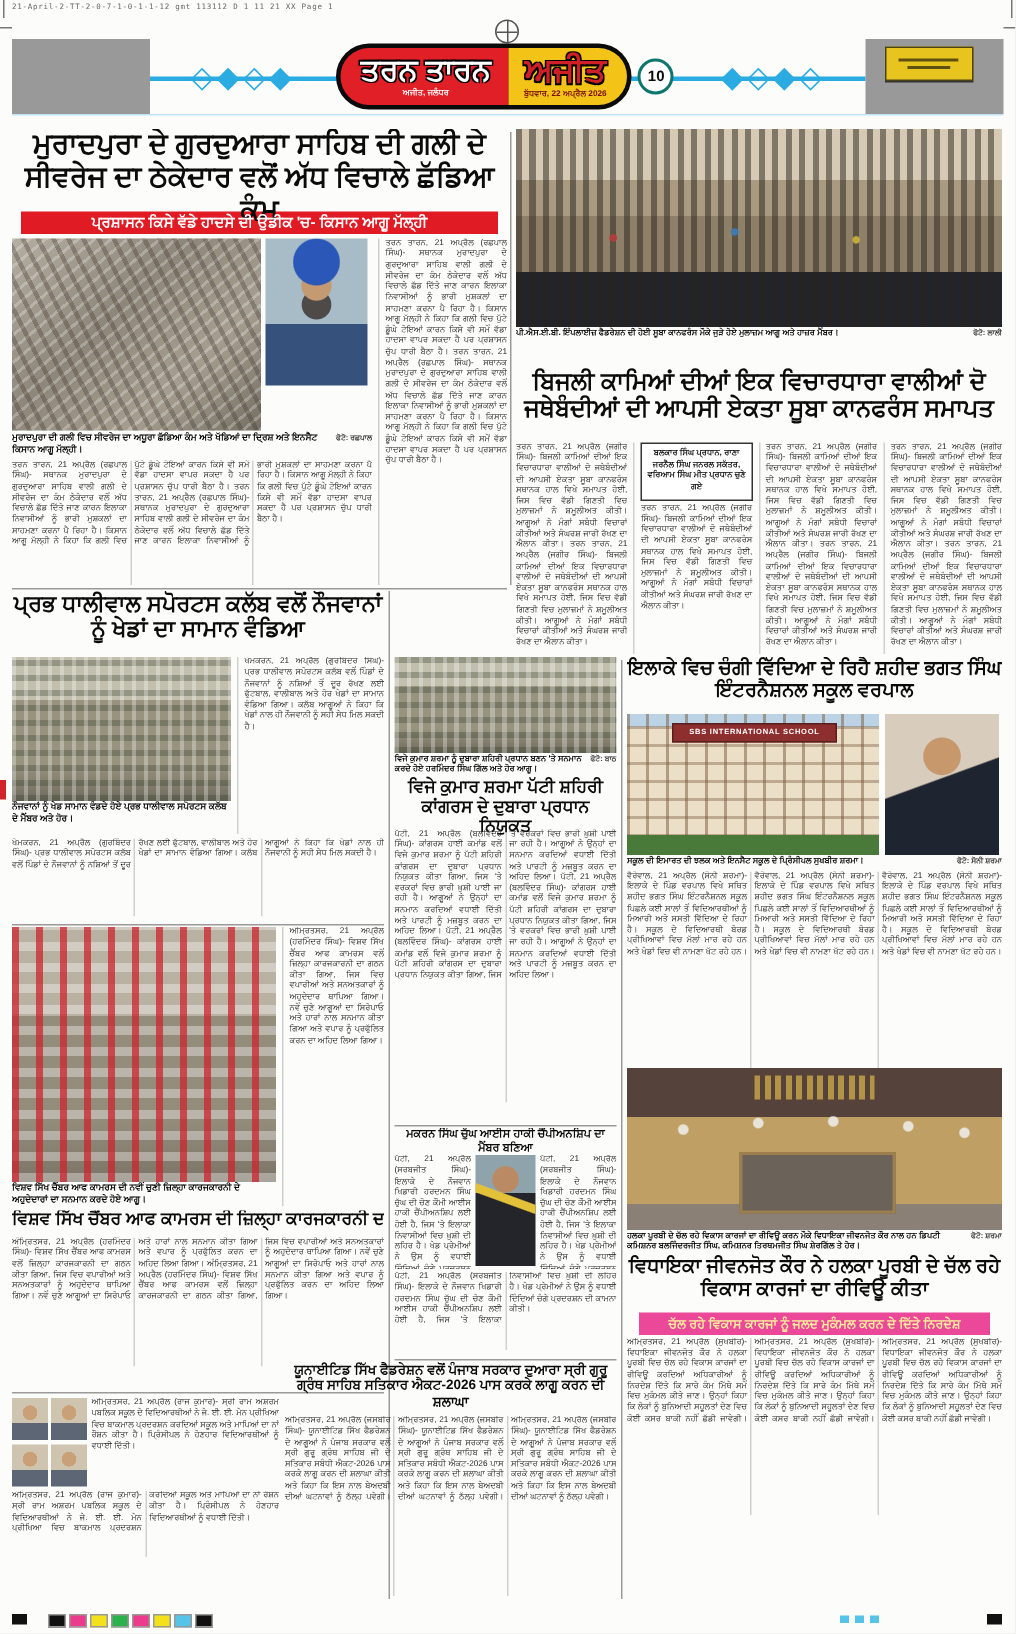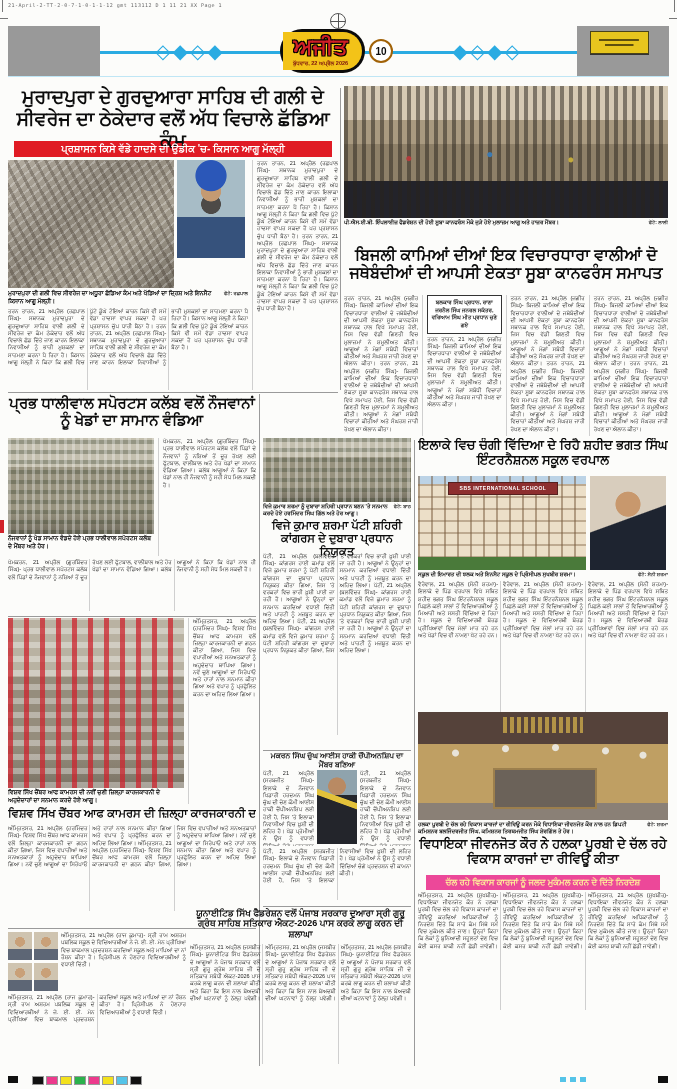--- a/index.html
+++ b/index.html
@@ -23,21 +23,21 @@
               background-size:70% 2px,50% 2px;background-position:50% 35%,50% 65%;background-repeat:no-repeat;}
   .diamonds{flex:1;display:flex;align-items:center;justify-content:center;color:#2aabe2;
             font-size:20px;letter-spacing:2px;z-index:1;overflow:hidden;}
   .capsule{display:flex;background:#0b0b0b;border-radius:26px;padding:3px;z-index:2;align-self:center;height:44px;box-sizing:border-box;}
   .cap-red{background:#e01f26;border-radius:22px 0 0 22px;display:flex;flex-direction:column;align-items:center;justify-content:center;padding:1px 12px 1px 14px;}
   .cap-yellow{background:#f3c318;border-radius:0 22px 22px 0;display:flex;flex-direction:column;align-items:center;justify-content:center;padding:1px 14px 1px 10px;}
   .cap-title{font-weight:bold;font-size:20px;line-height:1;color:#fff;text-shadow:1px 1px 0 #000,-1px -1px 0 #000,1px -1px 0 #000,-1px 1px 0 #000;white-space:nowrap;}
   .cap-title.ajit{color:#d01f26;font-size:22px;}
   .cap-sub{font-size:5.5px;font-weight:bold;color:#fff;margin-top:2px;white-space:nowrap;}
   .cap-sub.date{color:#7a1010;}
-  .page-circle{width:20px;height:20px;border-radius:50%;background:#fff;border:2px solid #a16207;color:#0b0b0b;
+  .page-circle{width:20px;height:20px;border-radius:50%;background:#fff;border:2px solid #0f766e;color:#0b0b0b;
                font-weight:bold;font-size:10px;display:flex;align-items:center;justify-content:center;z-index:2;align-self:center;margin:0 4px;}
   
   .article{box-sizing:border-box;overflow:hidden;}
   .headline{font-weight:bold;text-align:center;color:#0b0b0b;line-height:1.15;letter-spacing:0;}
   .kicker{color:#fff;font-weight:bold;text-align:center;background:#e01b24;padding:2px 4px;}
   .kicker.green{background:#ec4899;color:#ffef9a;}
   .body-text{font-size:5.5px;line-height:1.32;text-align:justify;color:#1c1c1c;word-break:break-word;overflow:hidden;}
   .cols-2{column-count:2;column-gap:5px;column-rule:1px solid #cfcfcf;}
   .cols-3{column-count:3;column-gap:5px;column-rule:1px solid #cfcfcf;}
   .caption{font-size:6px;font-weight:bold;line-height:1.25;color:#000;}
@@ -113,20 +113,24 @@
   <div class="abs cropline" style="right:0;top:18px;width:8px;height:1px;"></div>
   <div class="abs cropline" style="left:2px;top:0;width:1px;height:12px;"></div>
   <div class="abs cropline" style="right:2px;top:0;width:1px;height:12px;"></div>
   <div class="abs" style="left:0;top:520px;width:4px;height:13px;background:#d22а;background:#d2222a;"></div>
 
   <div class="abs masthead" style="left:8px;top:26px;width:661px;height:50px;border-bottom:1px solid #bfe6f5;">
     <div class="mast-line"></div>
     <div class="mast-photo photo ph-gurdwara"></div>
     <div class="diamonds">◇◆◇◆</div>
     <div class="capsule">
+      <div class="cap-red">
+        <div class="cap-title">ਤਰਨ ਤਾਰਨ</div>
+        <div class="cap-sub">ਅਜੀਤ, ਜਲੰਧਰ</div>
+      </div>
       <div class="cap-yellow">
         <div class="cap-title ajit">ਅਜੀਤ</div>
         <div class="cap-sub date">ਬੁੱਧਵਾਰ, 22 ਅਪ੍ਰੈਲ 2026</div>
       </div>
     </div>
     <div class="page-circle">10</div>
     <div class="diamonds">◆◇◆◇</div>
     <div class="mast-photo photo ph-sign">
       <div class="sign-board"></div>
     </div>

